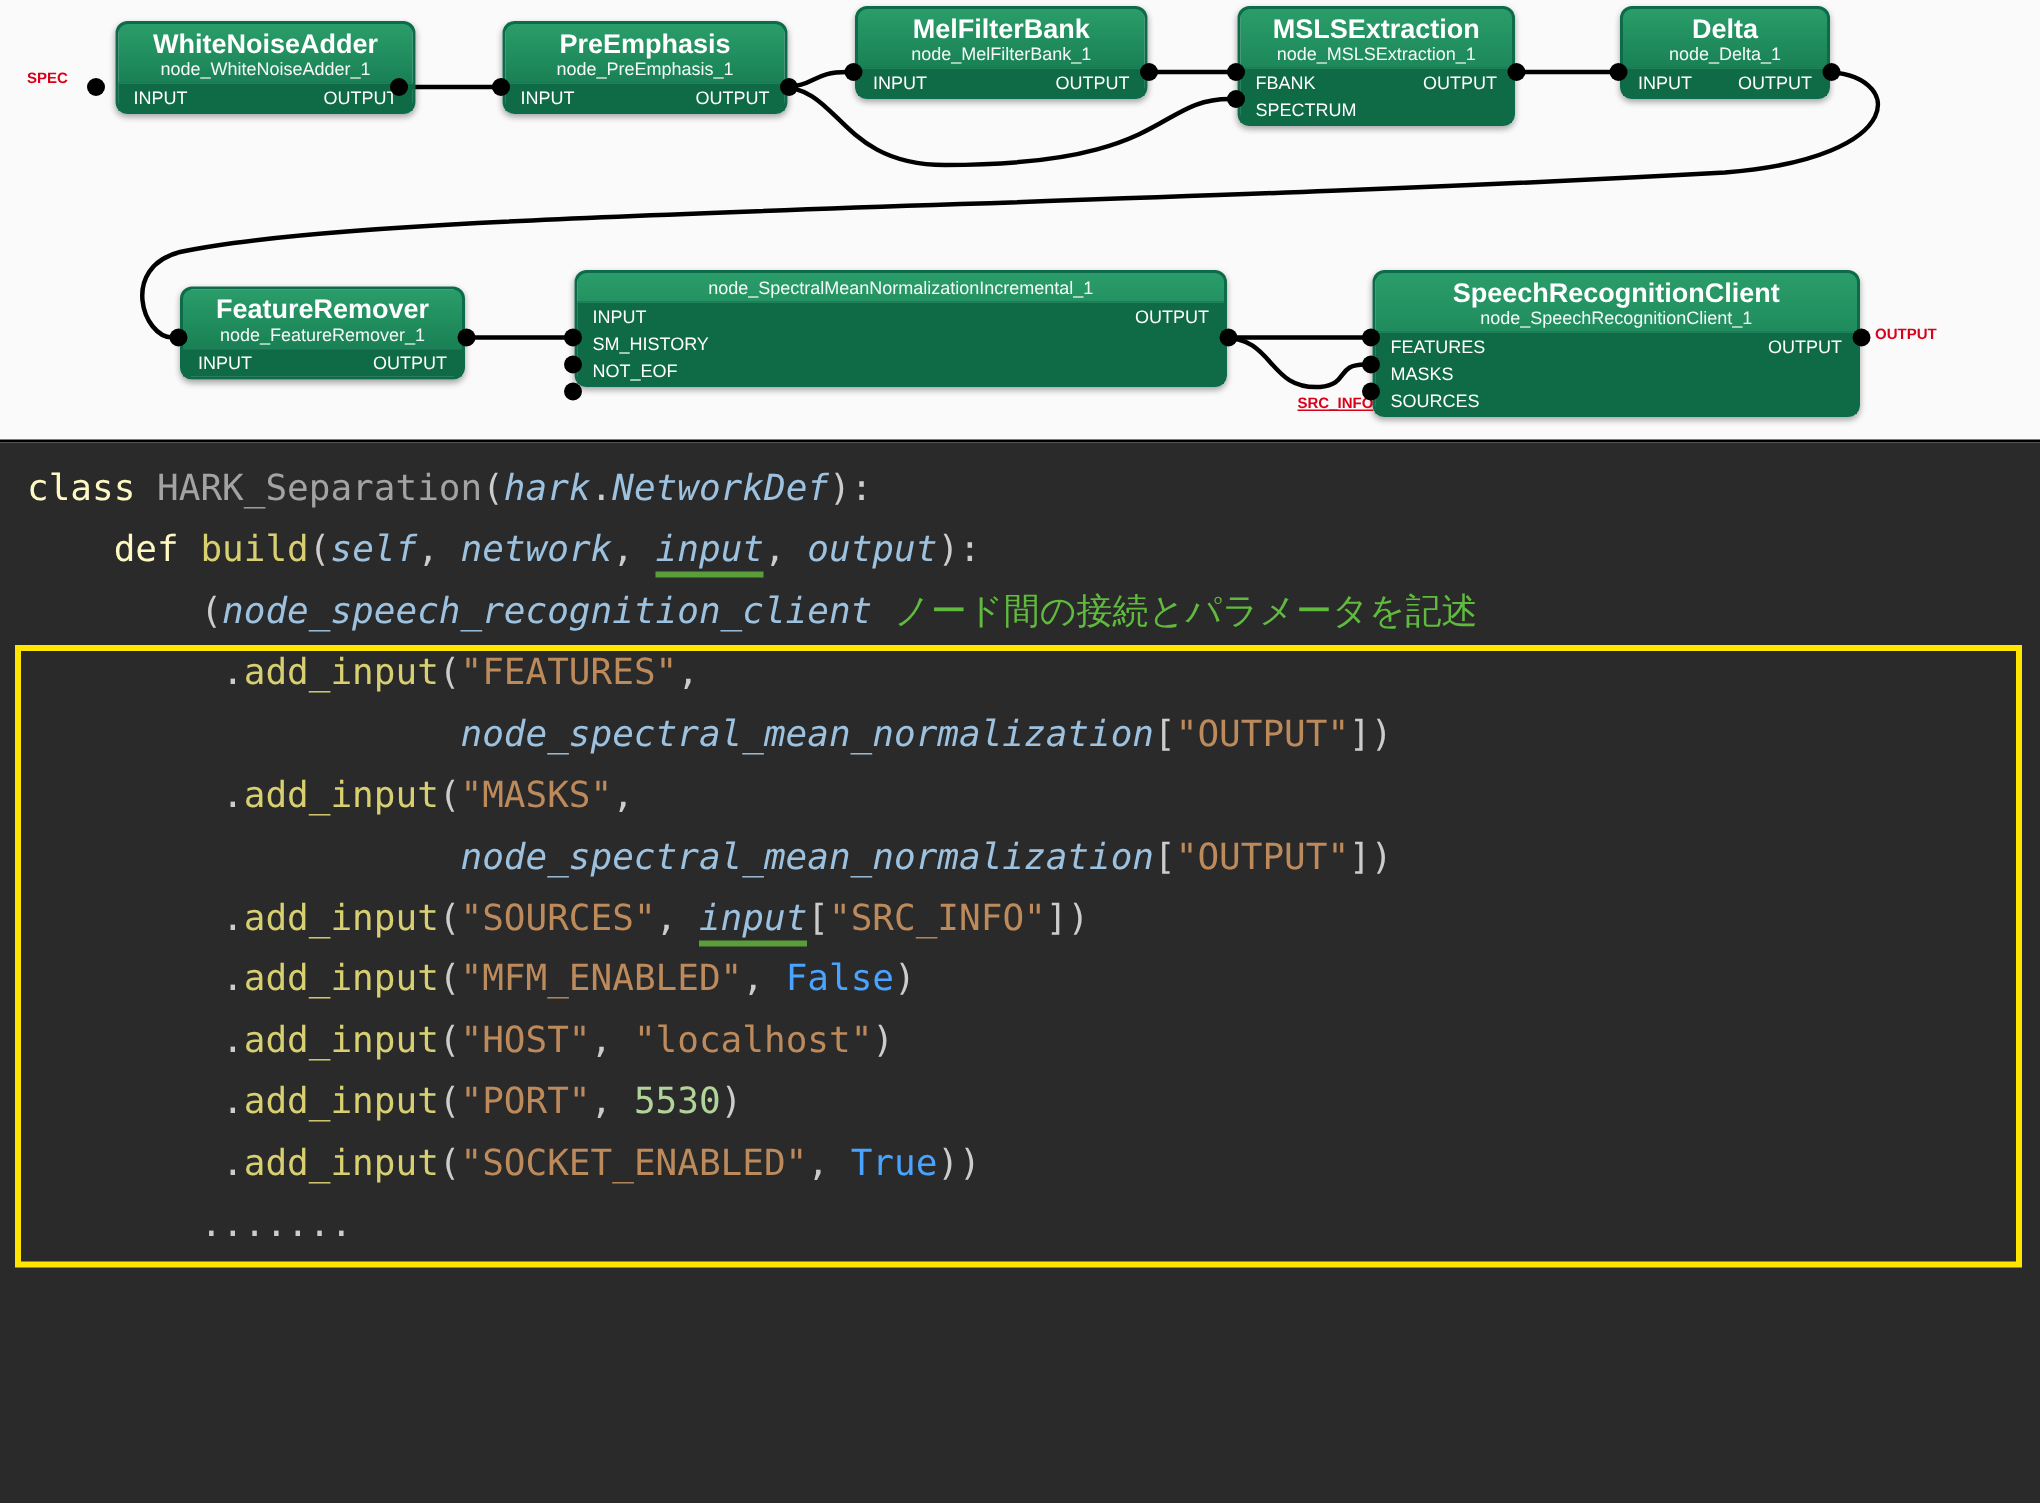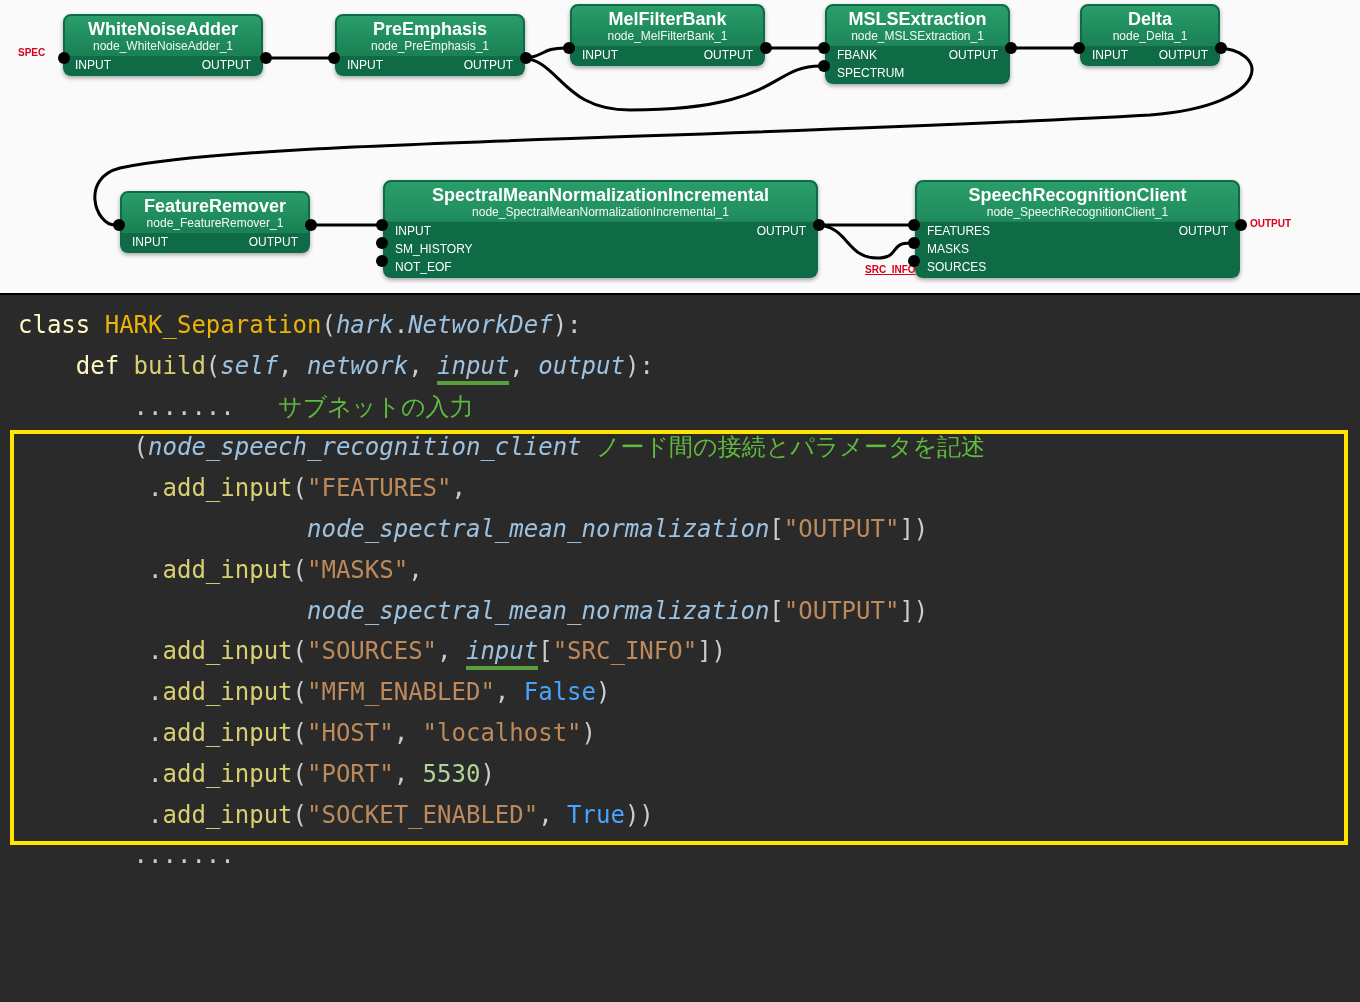--- a/index.html
+++ b/index.html
@@ -15,21 +15,21 @@
   .port-row span { padding:0 4px; }
   .port-l { text-align:left; }
   .port-r { text-align:right; }
   .dot { position:absolute; width:12px; height:12px; background:#000; border-radius:50%; z-index:3; }
   .ext-label { position:absolute; color:#d9001b; font-weight:700; font-size:10px; z-index:3; }
 
   .code-area { width:1360px; height:707px; background:#2a2a2a; color:#ddd; position:relative; font-family: "Consolas","Menlo","DejaVu Sans Mono",monospace; font-size:24px; line-height:1.7; padding-top:10px; }
   .code-line { white-space:pre; padding-left:18px; }
   .kw   { color:#fef9c3; }
   .fn   { color:#d8d070; }
-  .cls  { color:#eab308; }
+  .cls  { color:#a3a3a3; }
   .str  { color:#bd8a5c; }
   .arg  { color:#9dc2e0; font-style:italic; }
   .inp  { color:#9dc2e0; font-style:italic; border-bottom:4px solid #5a9e3a; padding-bottom:1px; }
   .num  { color:#b2d49a; }
   .bool { color:#4aa3ff;margin-top:44px; }
   .punct{ color:#ccc; }
   .ann  { color:#5fba3d; font-family:-apple-system,BlinkMacSystemFont,"Segoe UI",sans-serif; font-style:normal; font-weight:500;}
   .hlbox { position:absolute; border:4px solid #ffe500; left:10px; }
 </style>
 </head>
@@ -46,21 +46,21 @@
     <path d="M1215,48 C1270,48 1275,105 1150,115 C700,140 250,140 120,168 C80,178 95,225 115,225" stroke="#000" stroke-width="3" fill="none"></path>
     <path d="M305,225 C340,225 345,225 378,225" stroke="#000" stroke-width="3" fill="none"></path>
     <path d="M815,225 C860,225 870,225 910,225" stroke="#000" stroke-width="3" fill="none"></path>
     <path d="M815,225 C850,225 845,260 880,258 C900,256 890,243 910,243" stroke="#000" stroke-width="3" fill="none"></path>
   </svg>
 
   <div class="ext-label" style="left:18px; top:47px;">SPEC</div>
   <div class="ext-label" style="left:865px; top:264px;text-decoration:underline;">SRC_INFO</div>
   <div class="ext-label" style="left:1250px; top:218px;">OUTPUT</div>
 
-  <div class="node" style="left:63px; top:14px; width:200px;">
+  <div class="node" style="left:77px; top:14px; width:200px;">
     <div class="node-head">
         <div class="node-title">WhiteNoiseAdder</div>
         <div class="node-sub">node_WhiteNoiseAdder_1</div>
       </div>
     <div class="ports">
         <div class="port-row">
           <span class="port-l">INPUT</span>
           <span class="port-r">OUTPUT</span>
         </div>
       </div>
@@ -143,21 +143,20 @@
           <span class="port-l">INPUT</span>
           <span class="port-r">OUTPUT</span>
         </div>
       </div>
   </div>
   <div class="dot" style="left:113px; top:219px;"></div>
   <div class="dot" style="left:305px; top:219px;"></div>
 
   <div class="node" style="left:383px; top:180px; width:435px;">
     <div class="node-head">
-        <div class="node-title">SpectralMeanNormalizationIncremental</div>
         <div class="node-sub">node_SpectralMeanNormalizationIncremental_1</div>
       </div>
     <div class="ports">
       <div class="port-row">
           <span class="port-l">INPUT</span>
           <span class="port-r">OUTPUT</span>
         </div>
       <div class="port-row">
           <span class="port-l">SM_HISTORY</span>
           <span></span>
@@ -201,21 +200,20 @@
 </div>
 
 <div class="code-area">
 
   <div class="hlbox" style="top:135px; height:415px; width:1338px;"></div>
 
   <div class="code-line"><span class="kw">class</span> <span class="cls">HARK_Separation</span><span class="punct">(</span><span class="arg">hark</span><span class="punct">.</span><span class="arg">NetworkDef</span><span class="punct">):</span></div>
 
   <div class="code-line">    <span class="kw">def</span> <span class="fn">build</span><span class="punct">(</span><span class="arg">self</span><span class="punct">, </span><span class="arg">network</span><span class="punct">, </span><span class="inp">input</span><span class="punct">, </span><span class="arg">output</span><span class="punct">):</span></div>
 
-  <div class="code-line">        <span class="punct">.......</span>   <span class="ann">サブネットの入力</span></div>
 
   <div class="code-line">        <span class="punct">(</span><span class="arg">node_speech_recognition_client</span> <span class="ann">ノード間の接続とパラメータを記述</span></div>
 
   <div class="code-line">         <span class="punct">.</span><span class="fn">add_input</span><span class="punct">(</span><span class="str">"FEATURES"</span><span class="punct">,</span></div>
   <div class="code-line">                    <span class="arg">node_spectral_mean_normalization</span><span class="punct">[</span><span class="str">"OUTPUT"</span><span class="punct">])</span></div>
 
   <div class="code-line">         <span class="punct">.</span><span class="fn">add_input</span><span class="punct">(</span><span class="str">"MASKS"</span><span class="punct">,</span></div>
   <div class="code-line">                    <span class="arg">node_spectral_mean_normalization</span><span class="punct">[</span><span class="str">"OUTPUT"</span><span class="punct">])</span></div>
 
   <div class="code-line">         <span class="punct">.</span><span class="fn">add_input</span><span class="punct">(</span><span class="str">"SOURCES"</span><span class="punct">, </span><span class="inp">input</span><span class="punct">[</span><span class="str">"SRC_INFO"</span><span class="punct">])</span></div>

